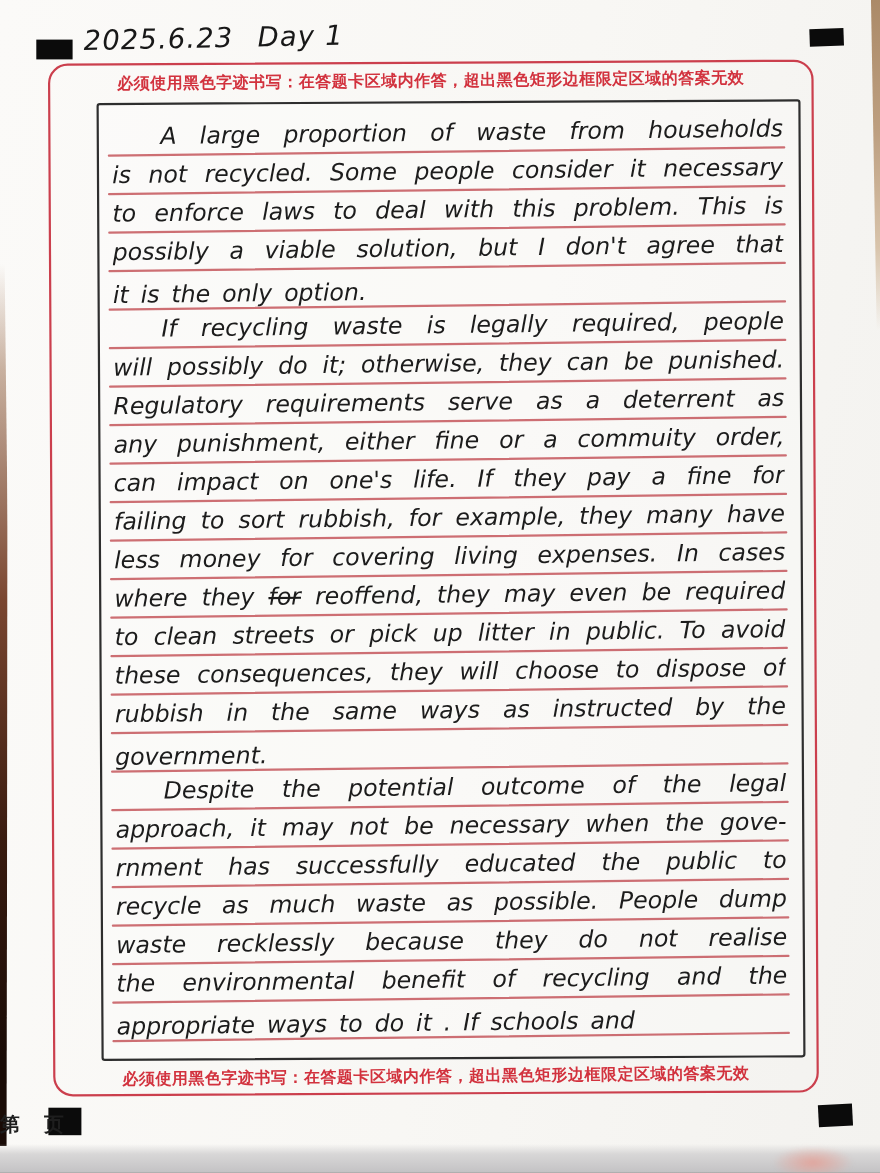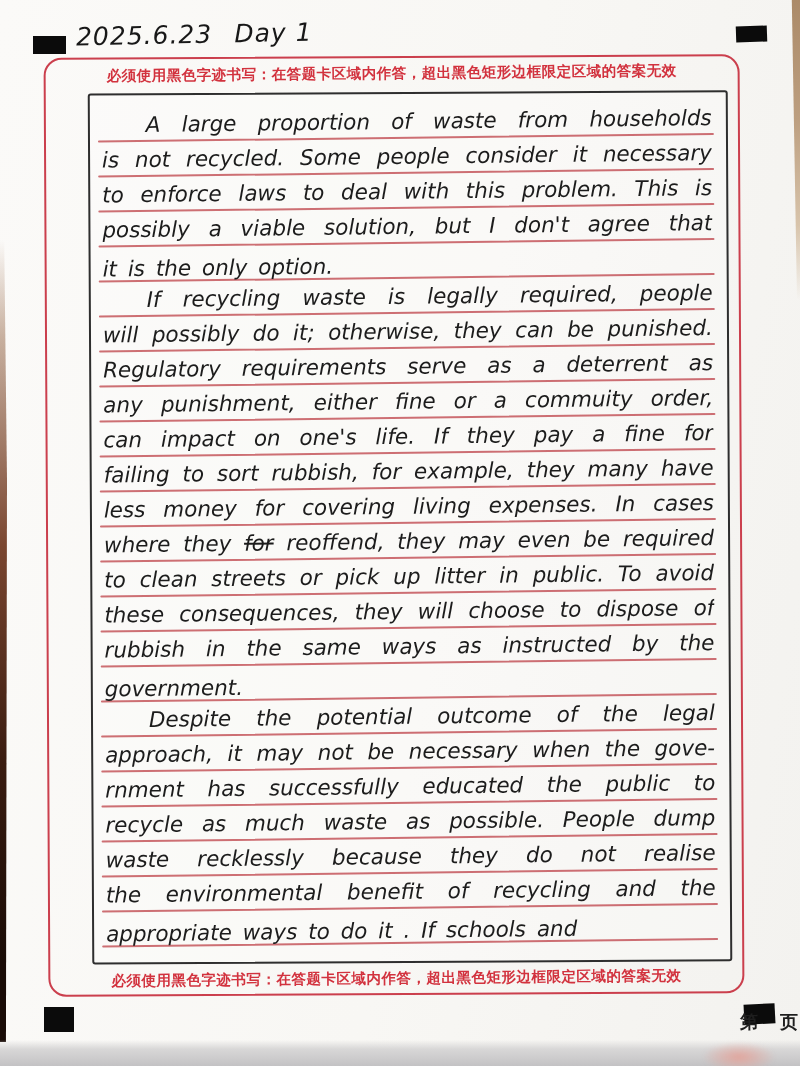--- a/index.html
+++ b/index.html
@@ -92,21 +92,21 @@
     font-size: 21.5px; line-height: 1.05; color: #1c1c1c;
     white-space: nowrap; word-spacing: 4px;
   }
   .line-row.fill .hw { text-align: justify; text-align-last: justify; white-space: normal; overflow: hidden; height: 27px; }
   .line-row.indent .hw { text-indent: 44px; }
   .struck { text-decoration: line-through; text-decoration-thickness: 2px; }
 
   
   .footer-label {
     position: absolute; left: 0; right: 0; top: 1010px;
-    text-align: right; font-size: 18px; font-weight: bold; color: #1e1e1e;
+    text-align: left; font-size: 18px; font-weight: bold; color: #1e1e1e;
     letter-spacing: 2px;
   }
 </style>
 </head>
 <body>
 
 <div class="photo">
 
   <div class="edge-right-tan"></div>
   <div class="edge-left-dark"></div>

